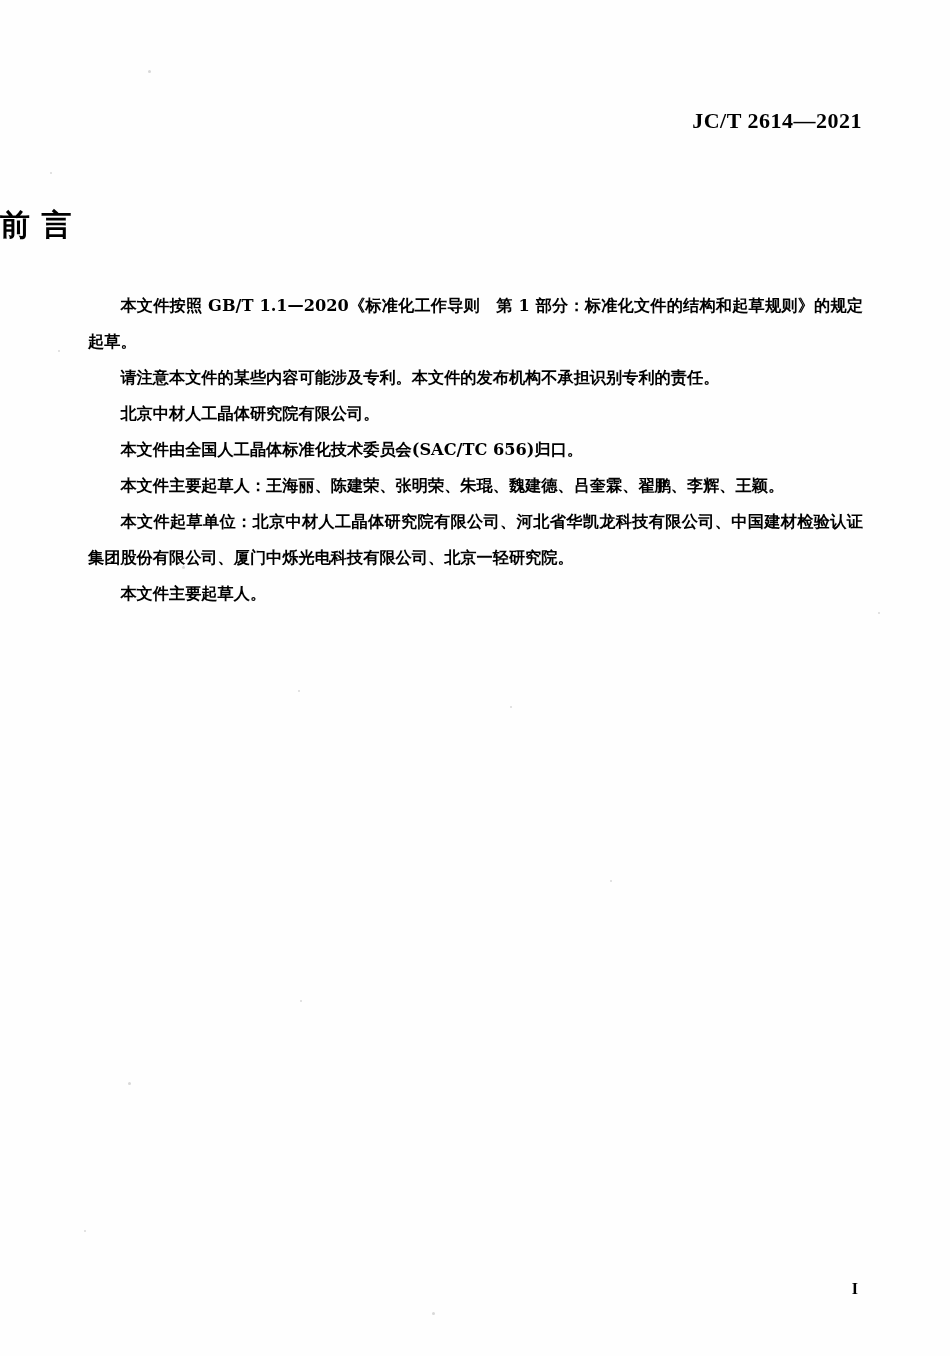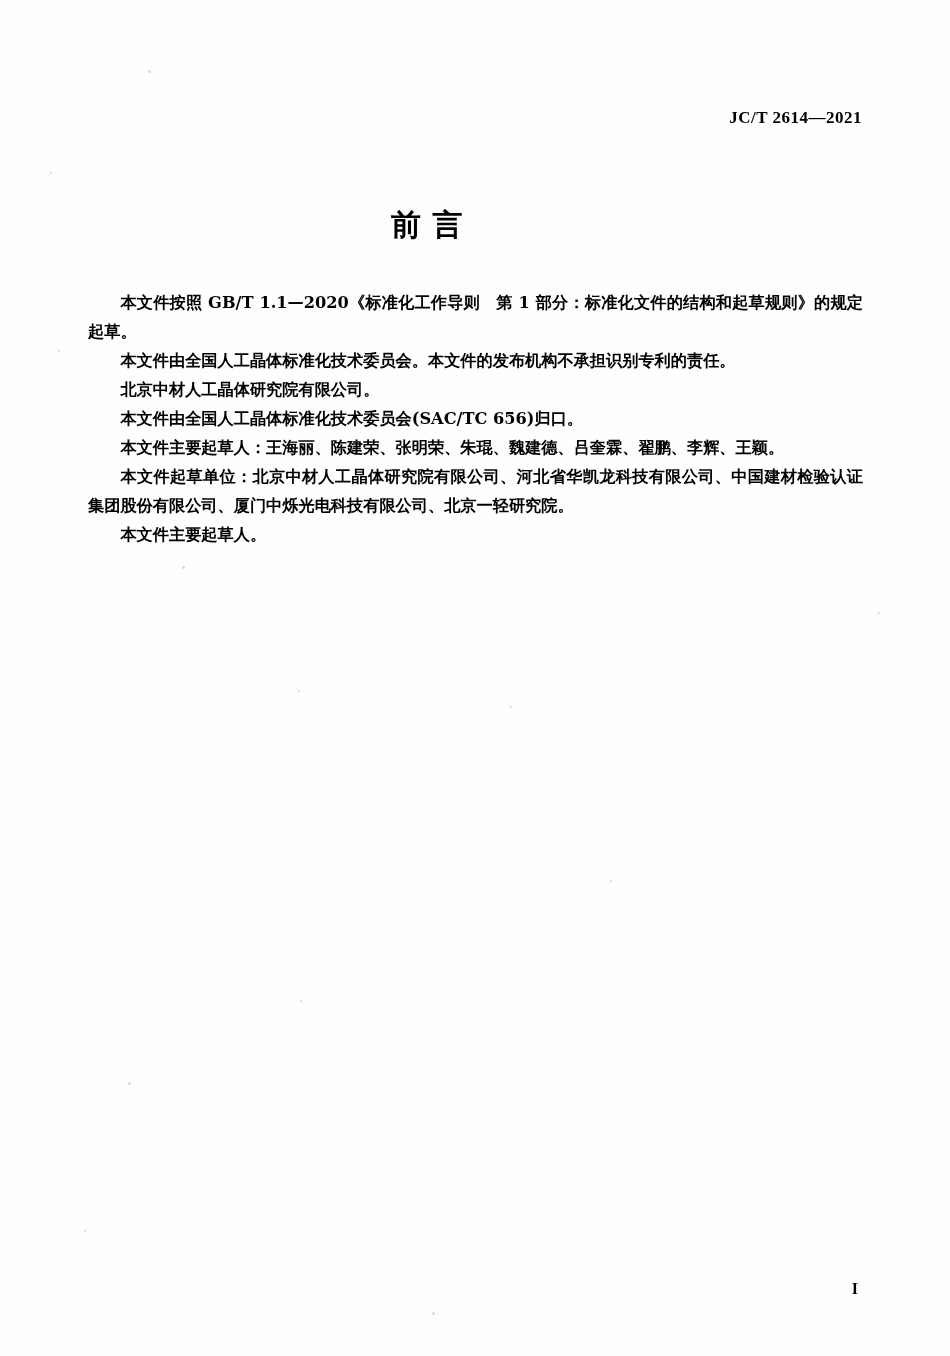--- a/index.html
+++ b/index.html
@@ -28,42 +28,41 @@
     position: absolute;
     background: #d8d8d8;
     border-radius: 50%;
   }
   .header-code {
     position: absolute;
     top: 108px;
     right: 88px;
     font-family: "Liberation Serif", "DejaVu Serif", serif;
     font-weight: bold;
-    font-size: 17px;
+    font-size: 22px;
     letter-spacing: 0.5px;
     white-space: nowrap;
   }
   .doc-title {
     position: absolute;
     top: 205px;
     left: 0;
     width: 854px;
-    text-align: center;
     font-family: "DejaVu Sans", "Liberation Sans", sans-serif;
     font-weight: bold;
     font-size: 30px;
     letter-spacing: 0.5px;
   }
   .body-block {
     position: absolute;
     top: 288px;
     left: 88px;
     width: 775px;
     font-size: 16.2px;
-    line-height: 29px;
+    line-height: 36px;
     text-align: justify;
   }
   .para {
     margin: 0 0 0 0;
     text-indent: 2em;
     font-weight: bold;
     font-family: "DejaVu Serif", "Liberation Serif", serif;
   }
   .folio {
     position: absolute;
@@ -91,21 +90,21 @@
   <div class="speck" style="top:1082px;left:128px;width:3px;height:3px;"></div>
   <div class="speck" style="top:1230px;left:84px;width:2px;height:2px;"></div>
   <div class="speck" style="top:1312px;left:432px;width:3px;height:3px;"></div>
 
   <div class="header-code">JC/T 2614—2021</div>
 
   <div class="doc-title">前    言</div>
 
   <div class="body-block">
     <p class="para">本文件按照 GB/T 1.1—2020《标准化工作导则　第 1 部分：标准化文件的结构和起草规则》的规定起草。</p>
-    <p class="para">本文件由全国人工晶体标准化技术委员会。本文件的发布机构不承担识别专利的责任。</p>
+    <p class="para">请注意本文件的某些内容可能涉及专利。本文件的发布机构不承担识别专利的责任。</p>
     <p class="para">北京中材人工晶体研究院有限公司。</p>
     <p class="para">本文件由全国人工晶体标准化技术委员会(SAC/TC 656)归口。</p>
     <p class="para">本文件主要起草人：王海丽、陈建荣、张明荣、朱琨、魏建德、吕奎霖、翟鹏、李辉、王颖。</p>
     <p class="para">本文件起草单位：北京中材人工晶体研究院有限公司、河北省华凯龙科技有限公司、中国建材检验认证集团股份有限公司、厦门中烁光电科技有限公司、北京一轻研究院。</p>
     <p class="para">本文件主要起草人。</p>
   </div>
 
   <div class="folio">I</div>
 
 </div>

